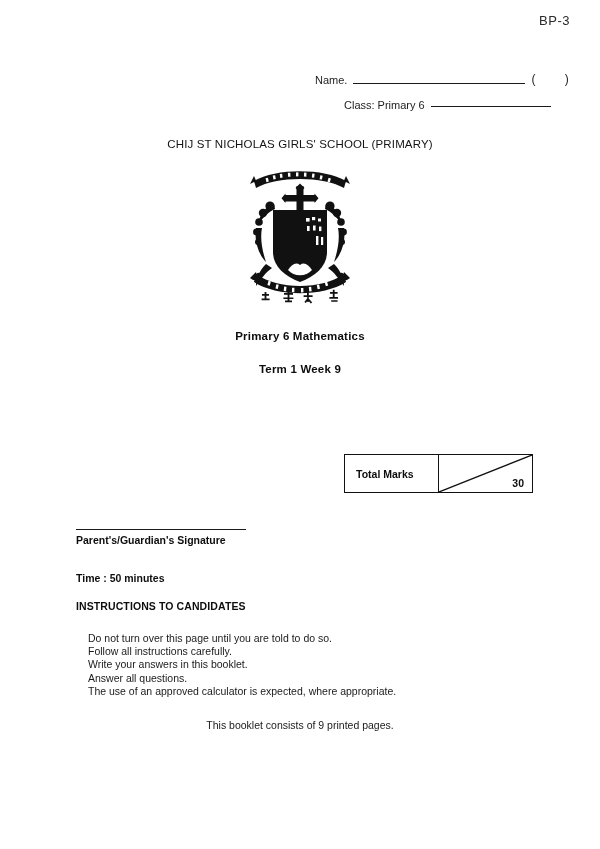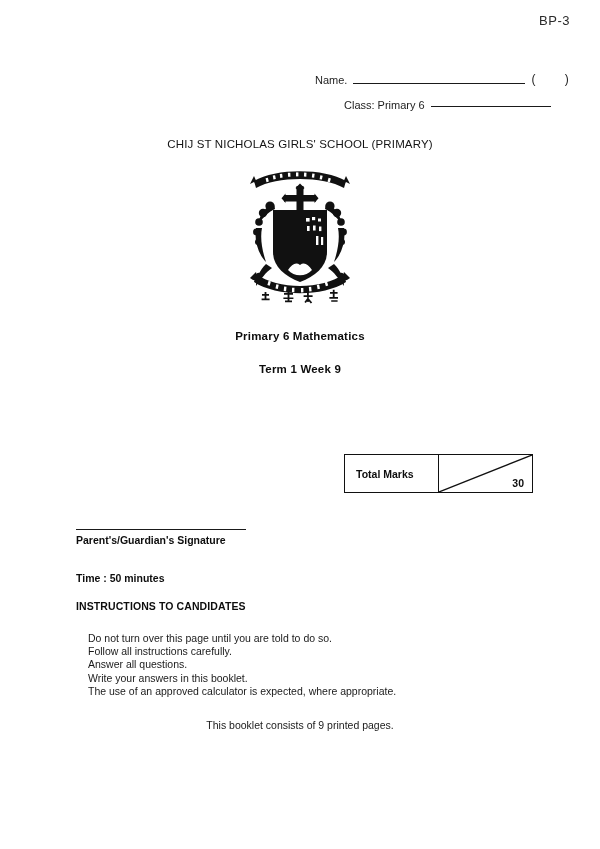--- a/index.html
+++ b/index.html
@@ -336,20 +336,20 @@
 
   <div class="sig-rule"></div>
   <div class="sig-label">Parent's/Guardian's Signature</div>
 
   <div class="time-line">Time : 50 minutes</div>
 
   <div class="instr-heading">INSTRUCTIONS TO CANDIDATES</div>
   <ul class="instr-list">
     <li class="instr-item">Do not turn over this page until you are told to do so.</li>
     <li class="instr-item">Follow all instructions carefully.</li>
+    <li class="instr-item">Write your answers in this booklet.</li>
     <li class="instr-item">Answer all questions.</li>
-    <li class="instr-item">Write your answers in this booklet.</li>
     <li class="instr-item">The use of an approved calculator is expected, where appropriate.</li>
   </ul>
 
   <div class="booklet-note">This booklet consists of 9 printed pages.</div>
 
 </div>
 
 </body></html>

